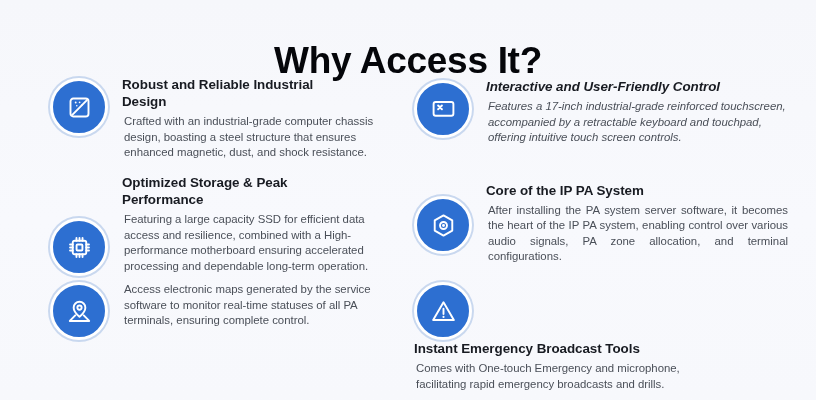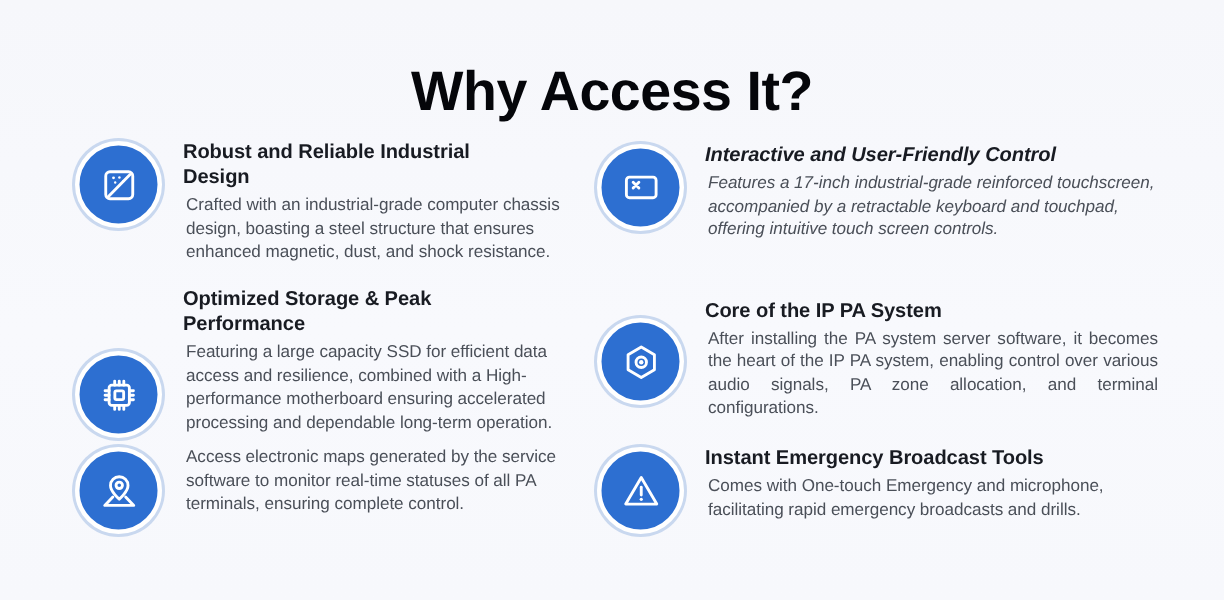--- a/index.html
+++ b/index.html
@@ -32,46 +32,46 @@
     font-size: 37px;
     line-height: 44px;
     font-weight: bold;
     letter-spacing: -0.3px;
     color: #05060a;
   }
 
   
   .features {
     position: absolute;
-    top: 92px;
+    top: 76px;
     left: 0;
     width: 816px;
     height: 300px;
     display: grid;
     grid-template-columns: 350px 1fr;
-    column-gap: 0px;
+    column-gap: 16px;
   }
   .col {
     display: block;
   }
   .col-left  { padding-left: 50px; }
   .col-right { padding-left: 48px; }
 
   .feature {
     display: flex;
     align-items: flex-start;
     box-sizing: border-box;
   }
   
   .col-left  .feature.r0 { height: 100px; }
   .col-left  .feature.r1 { height: 100px; }
   .col-left  .feature.r2 { height: 100px; }
   .col-right .feature.r0 { height: 96px; }
   .col-right .feature.r1 { height: 104px; }
-  .col-right .feature.r2 { height: 100px; }
+  .col-right .feature.r2 { height: 100px; flex-direction: column; }
 
   .col-right .feature.r0 { padding-top: 2px; font-style: italic; }
   .col-right .feature.r1 { padding-top: 0px; align-items: center; }
   .col-right .feature.r2 { padding-top: 4px; }
   .col-left  .feature.r1 { padding-top: 4px; align-items: flex-end; }
   .col-left  .feature.r2 { padding-top: 4px; }
 
   
   .icon-badge {
     flex: 0 0 auto;

